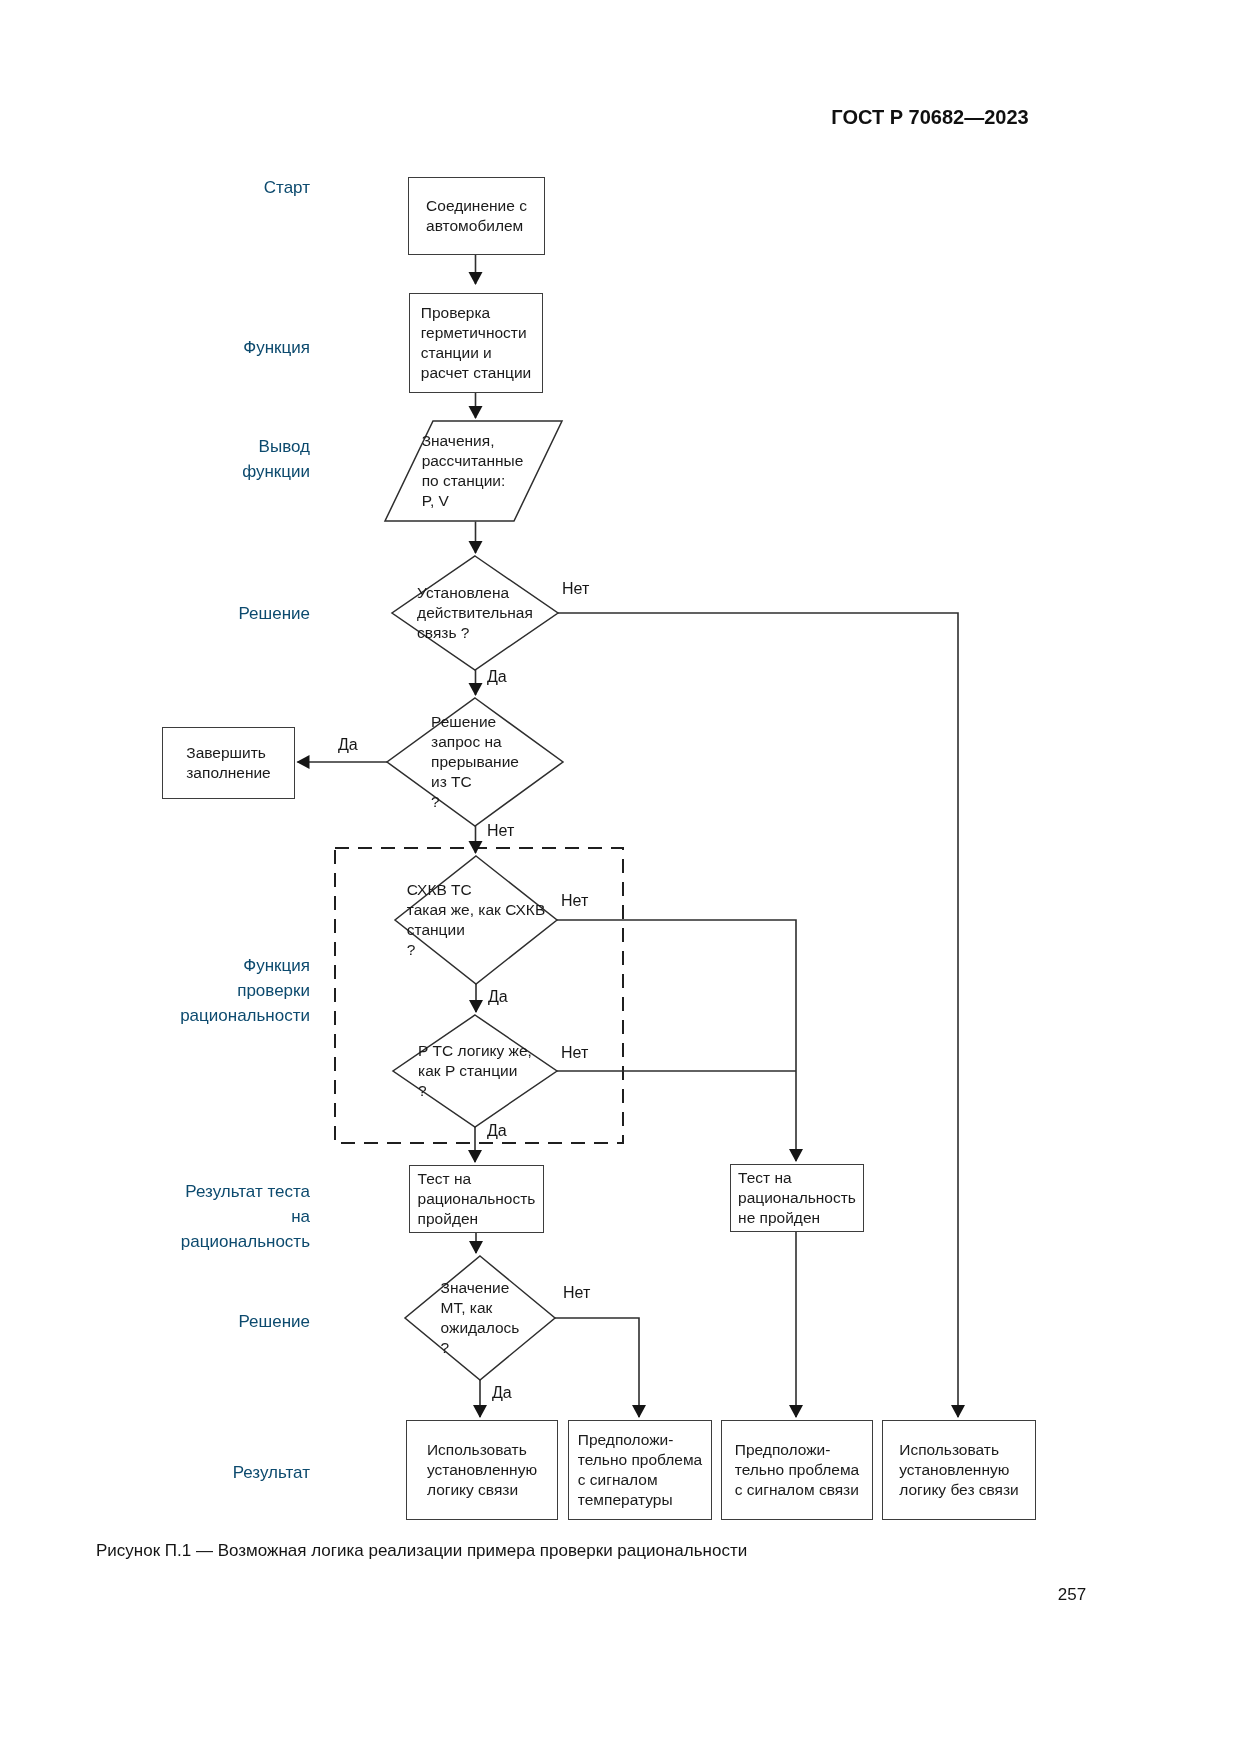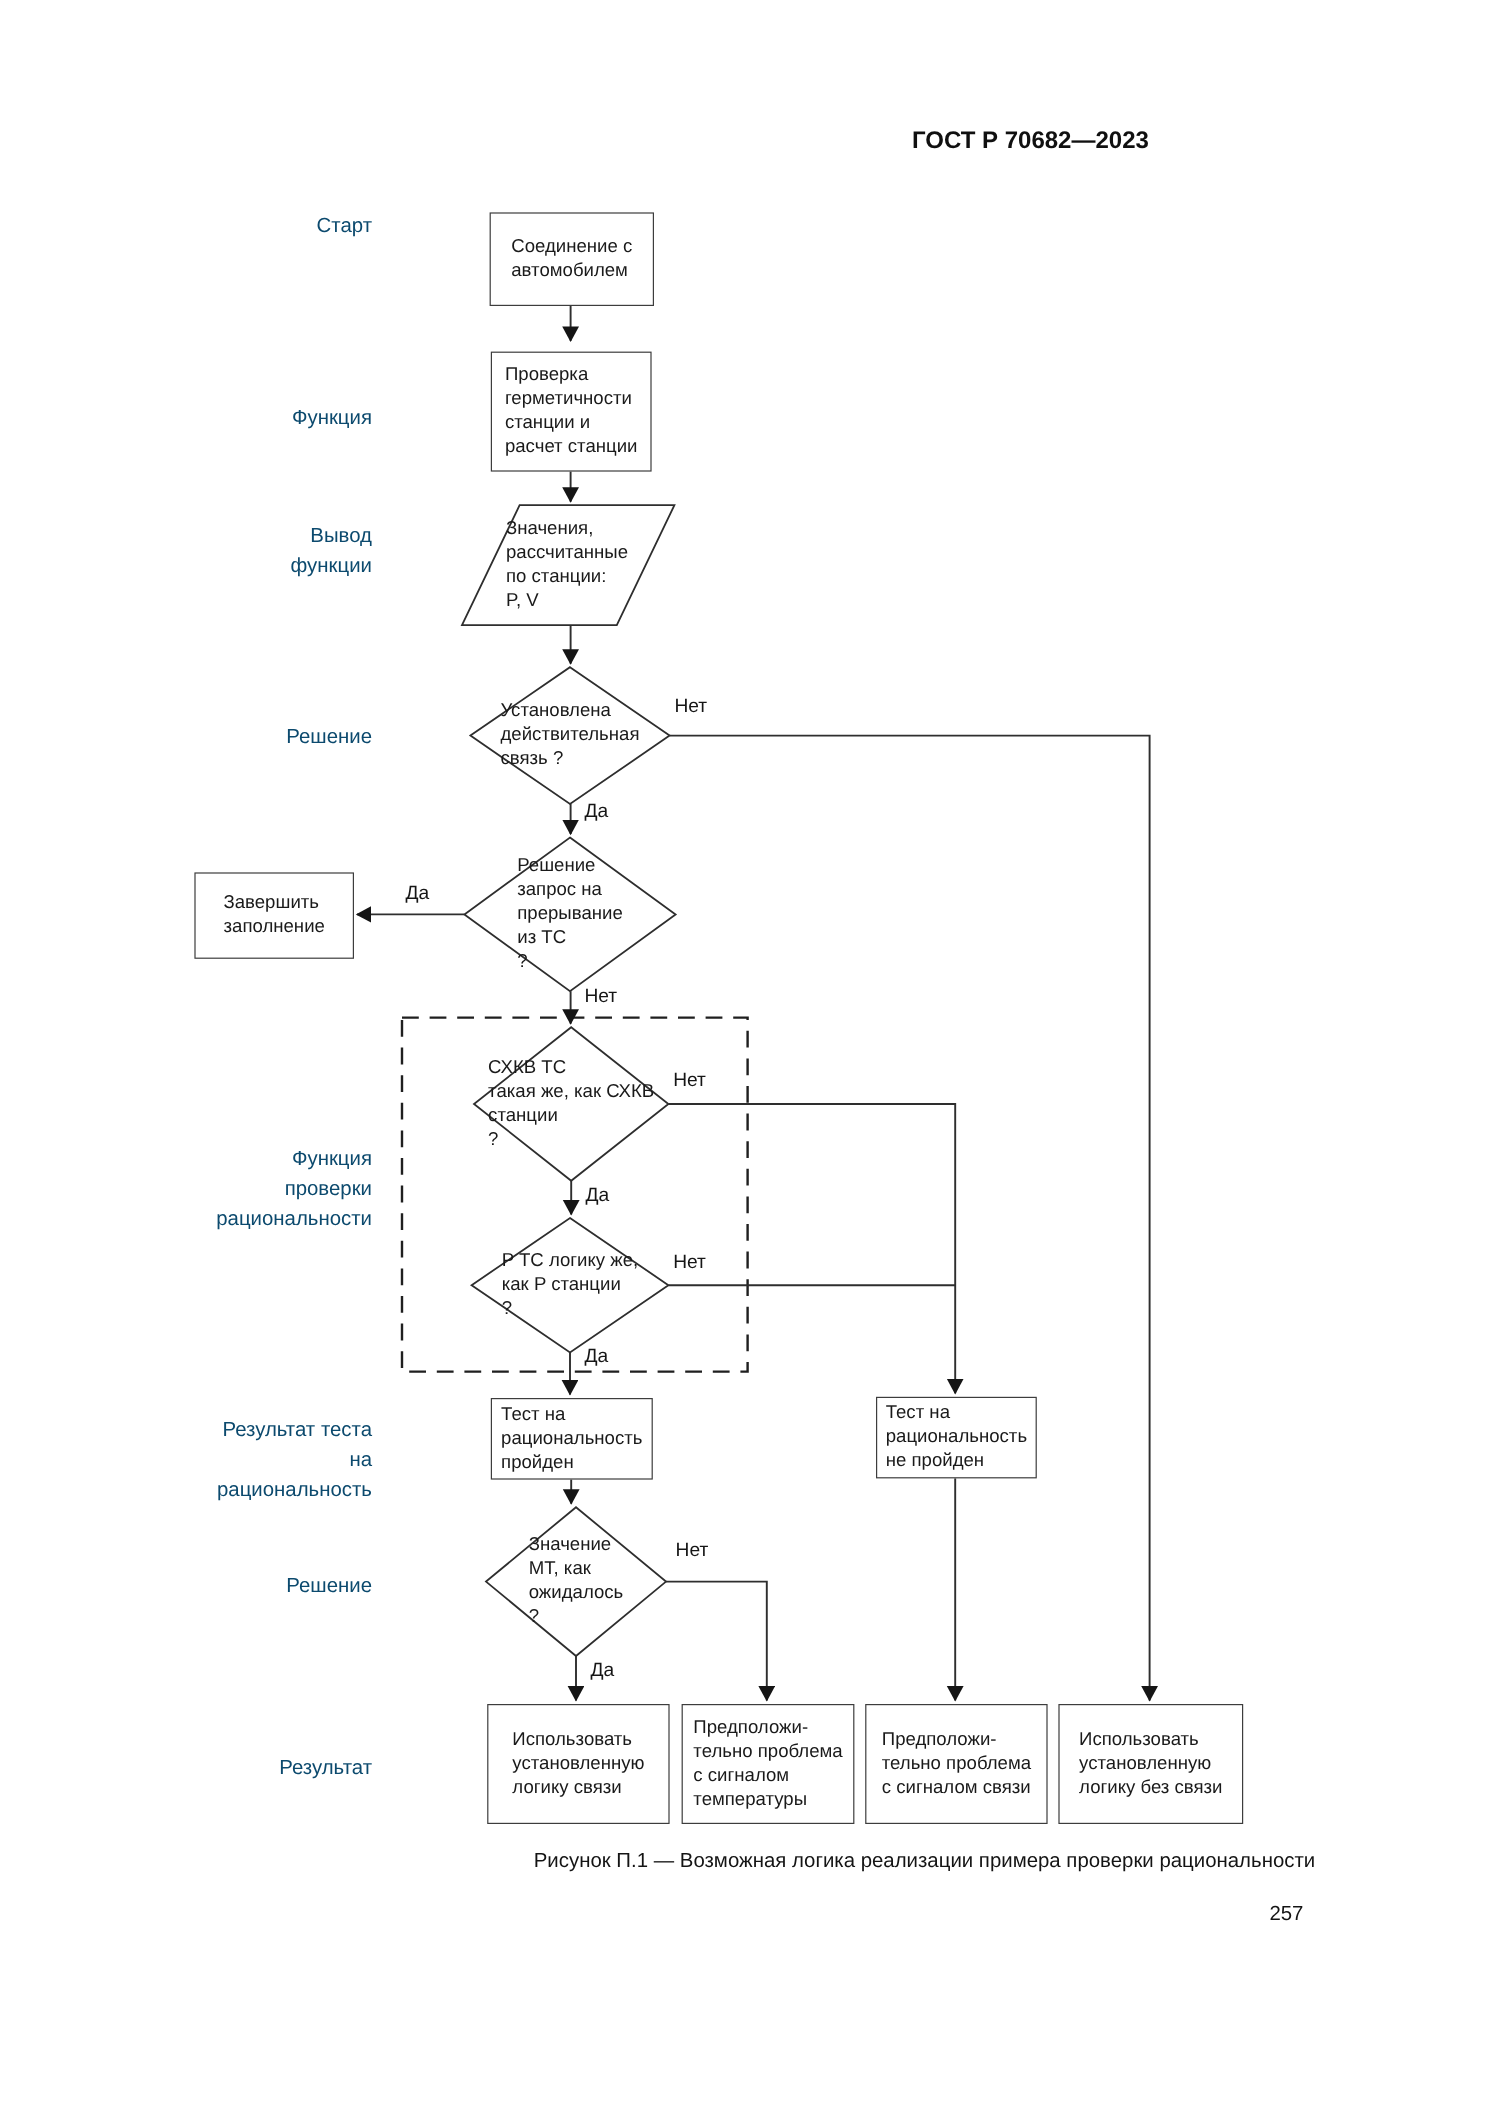--- a/index.html
+++ b/index.html
@@ -4,36 +4,36 @@
 <style>
   html,body { margin:0; padding:0; background:#e8e8e8; }
   .page {
     position:relative; width:1241px; height:1754px; margin:0 auto;
     background:#ffffff; overflow:hidden;
     font-family:"Liberation Sans", sans-serif; color:#1c1c1c;
   }
   .canvas { position:absolute; left:0; top:0; }
   .doc-header {
     position:absolute; left:760px; top:106px; width:340px;
-    text-align:left; font-size:20px; font-weight:bold; color:#101010;
+    text-align:center; font-size:20px; font-weight:bold; color:#101010;
   }
   .node {
     position:absolute; display:flex; align-items:center; justify-content:center;
     white-space:pre-line;
     font-size:15.5px; line-height:20px; color:#1a1a1a;
   }
   .box { border:1.5px solid #3d3d3d; background:#ffffff; }
   .rowlabel {
     position:absolute; left:134px; width:176px; text-align:right;
     white-space:pre-line; font-size:17px; line-height:25px; color:#0c4a6e;
   }
   .edgelabel { position:absolute; font-size:16px; color:#161616; }
   .caption {
     position:absolute; top:1541px; left:96px; width:1000px;
-    text-align:right; font-size:17px; color:#141414;
+    text-align:left; font-size:17px; color:#141414;
   }
   .pagenum {
     position:absolute; top:1585px; left:1040px; width:64px;
     text-align:center; font-size:17px; color:#141414;
   }
 </style>
 </head>
 <body>
 
 <div class="page">

